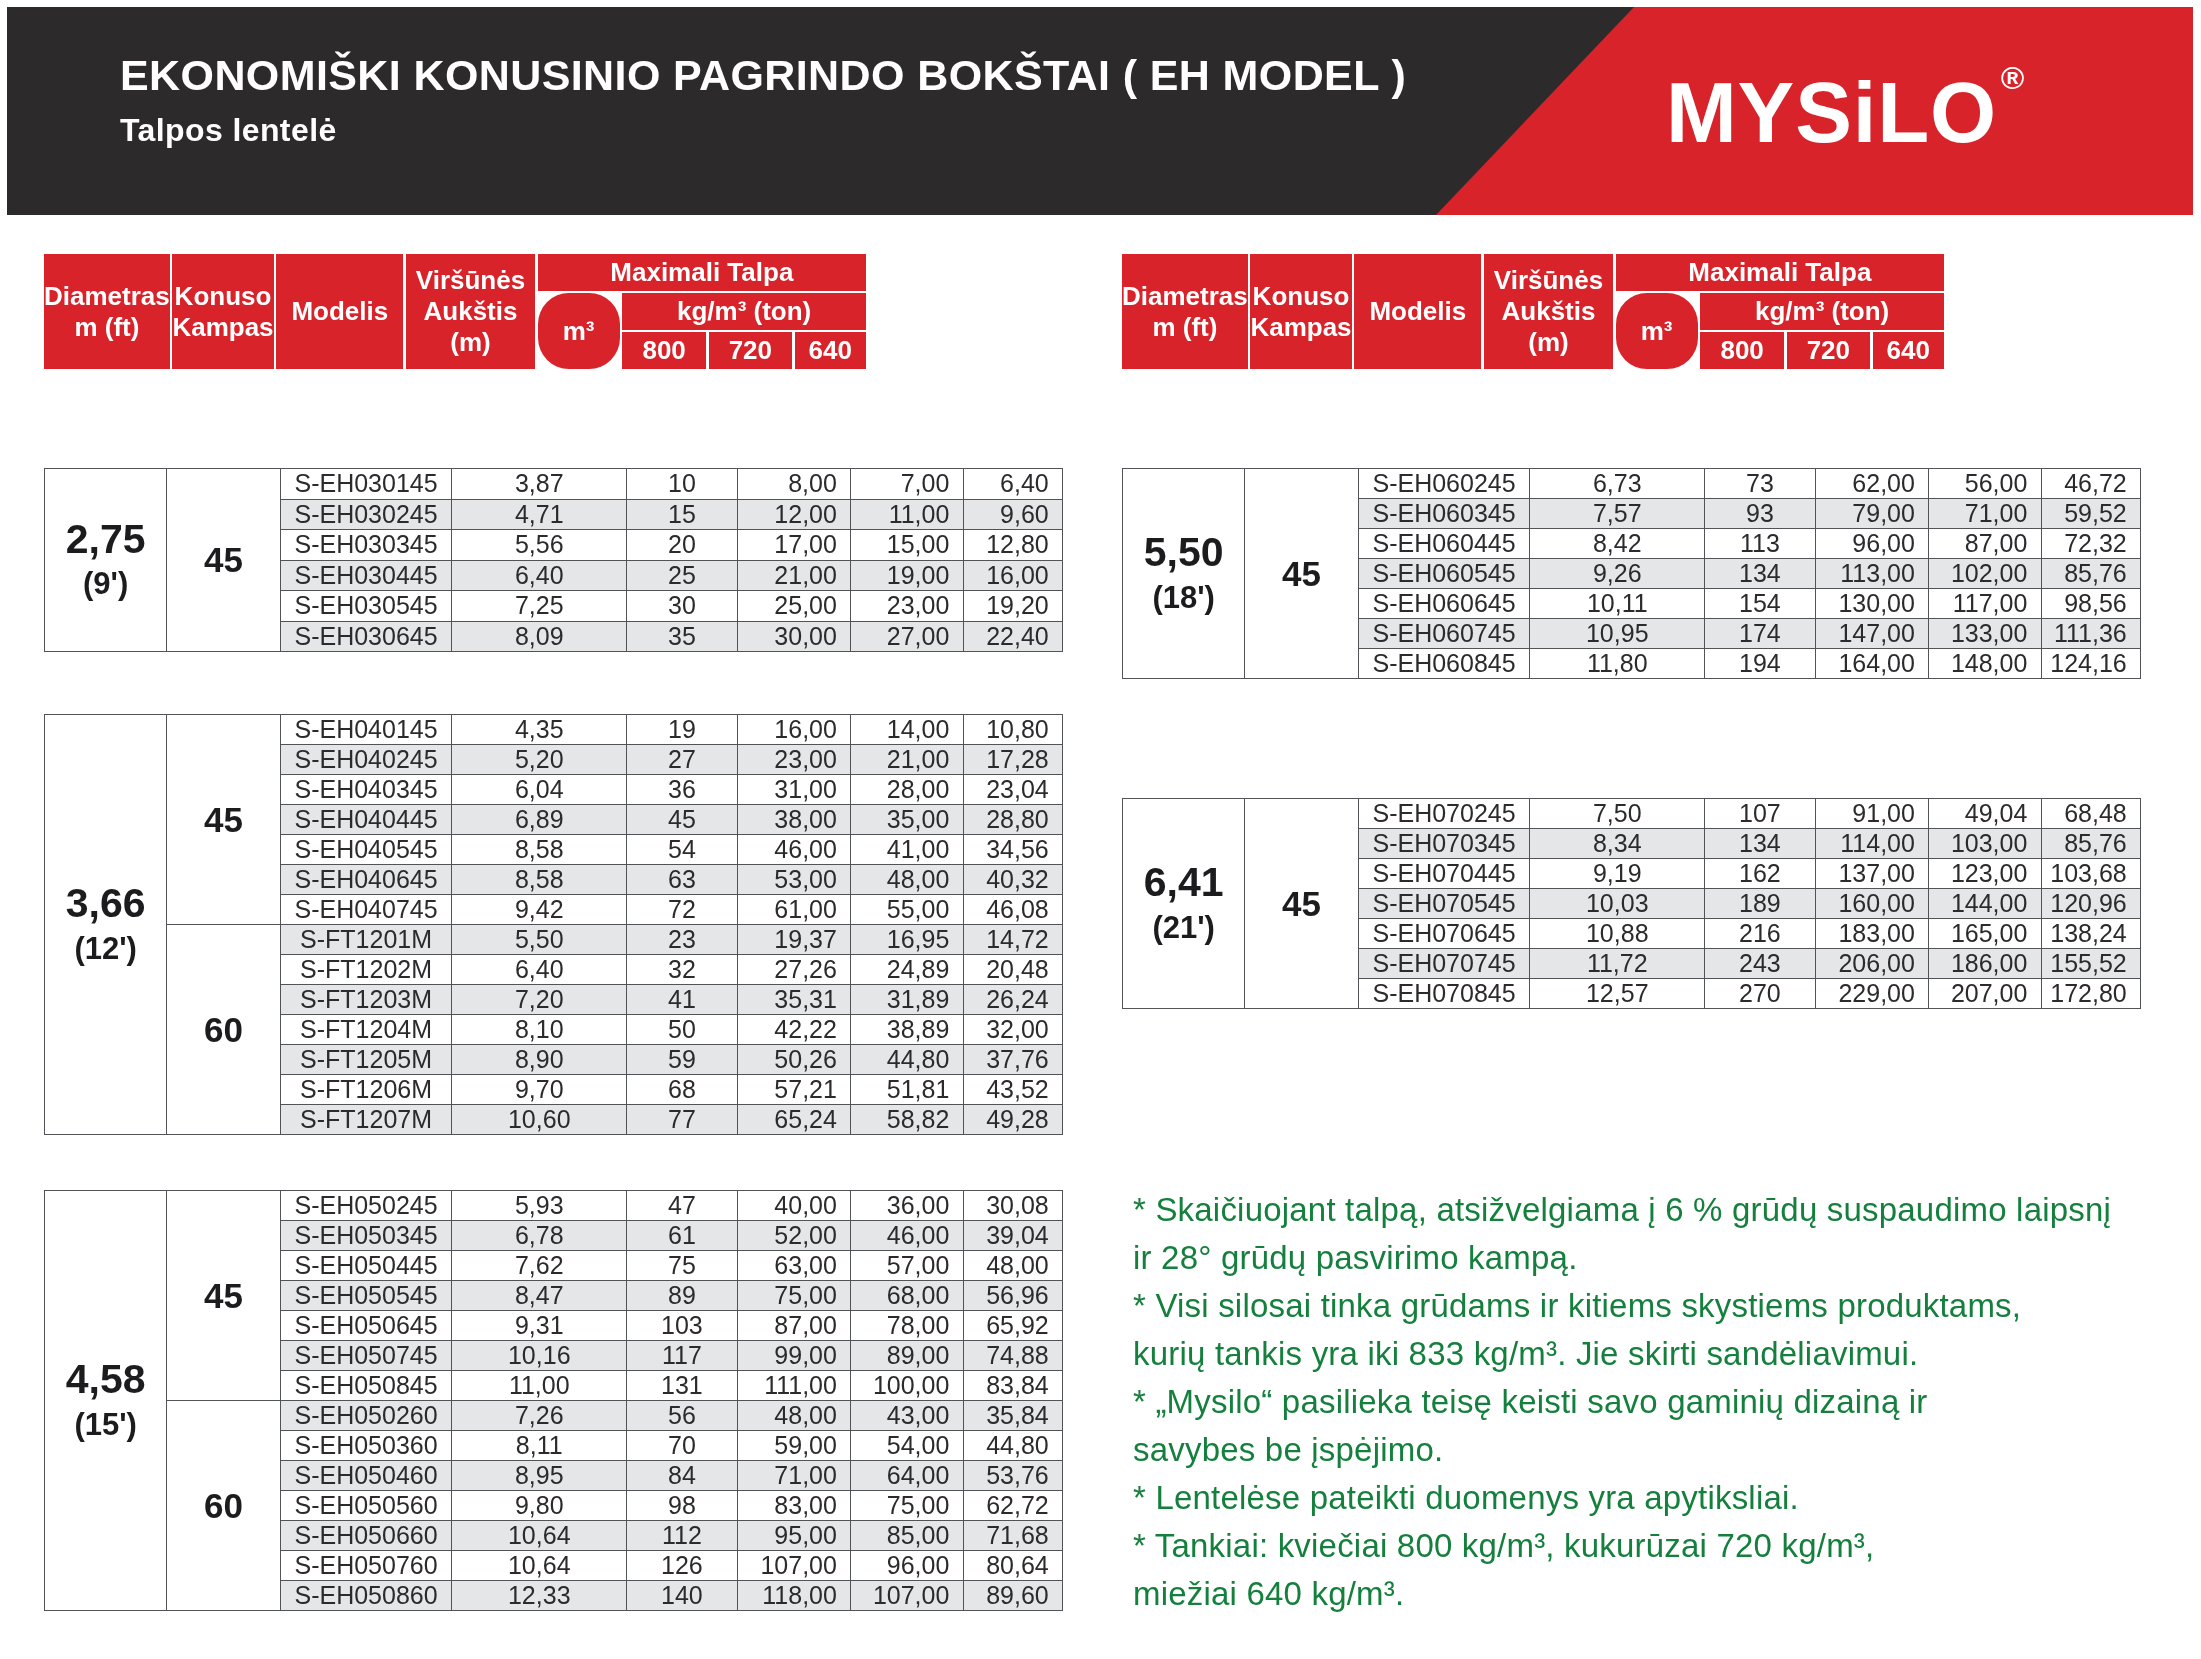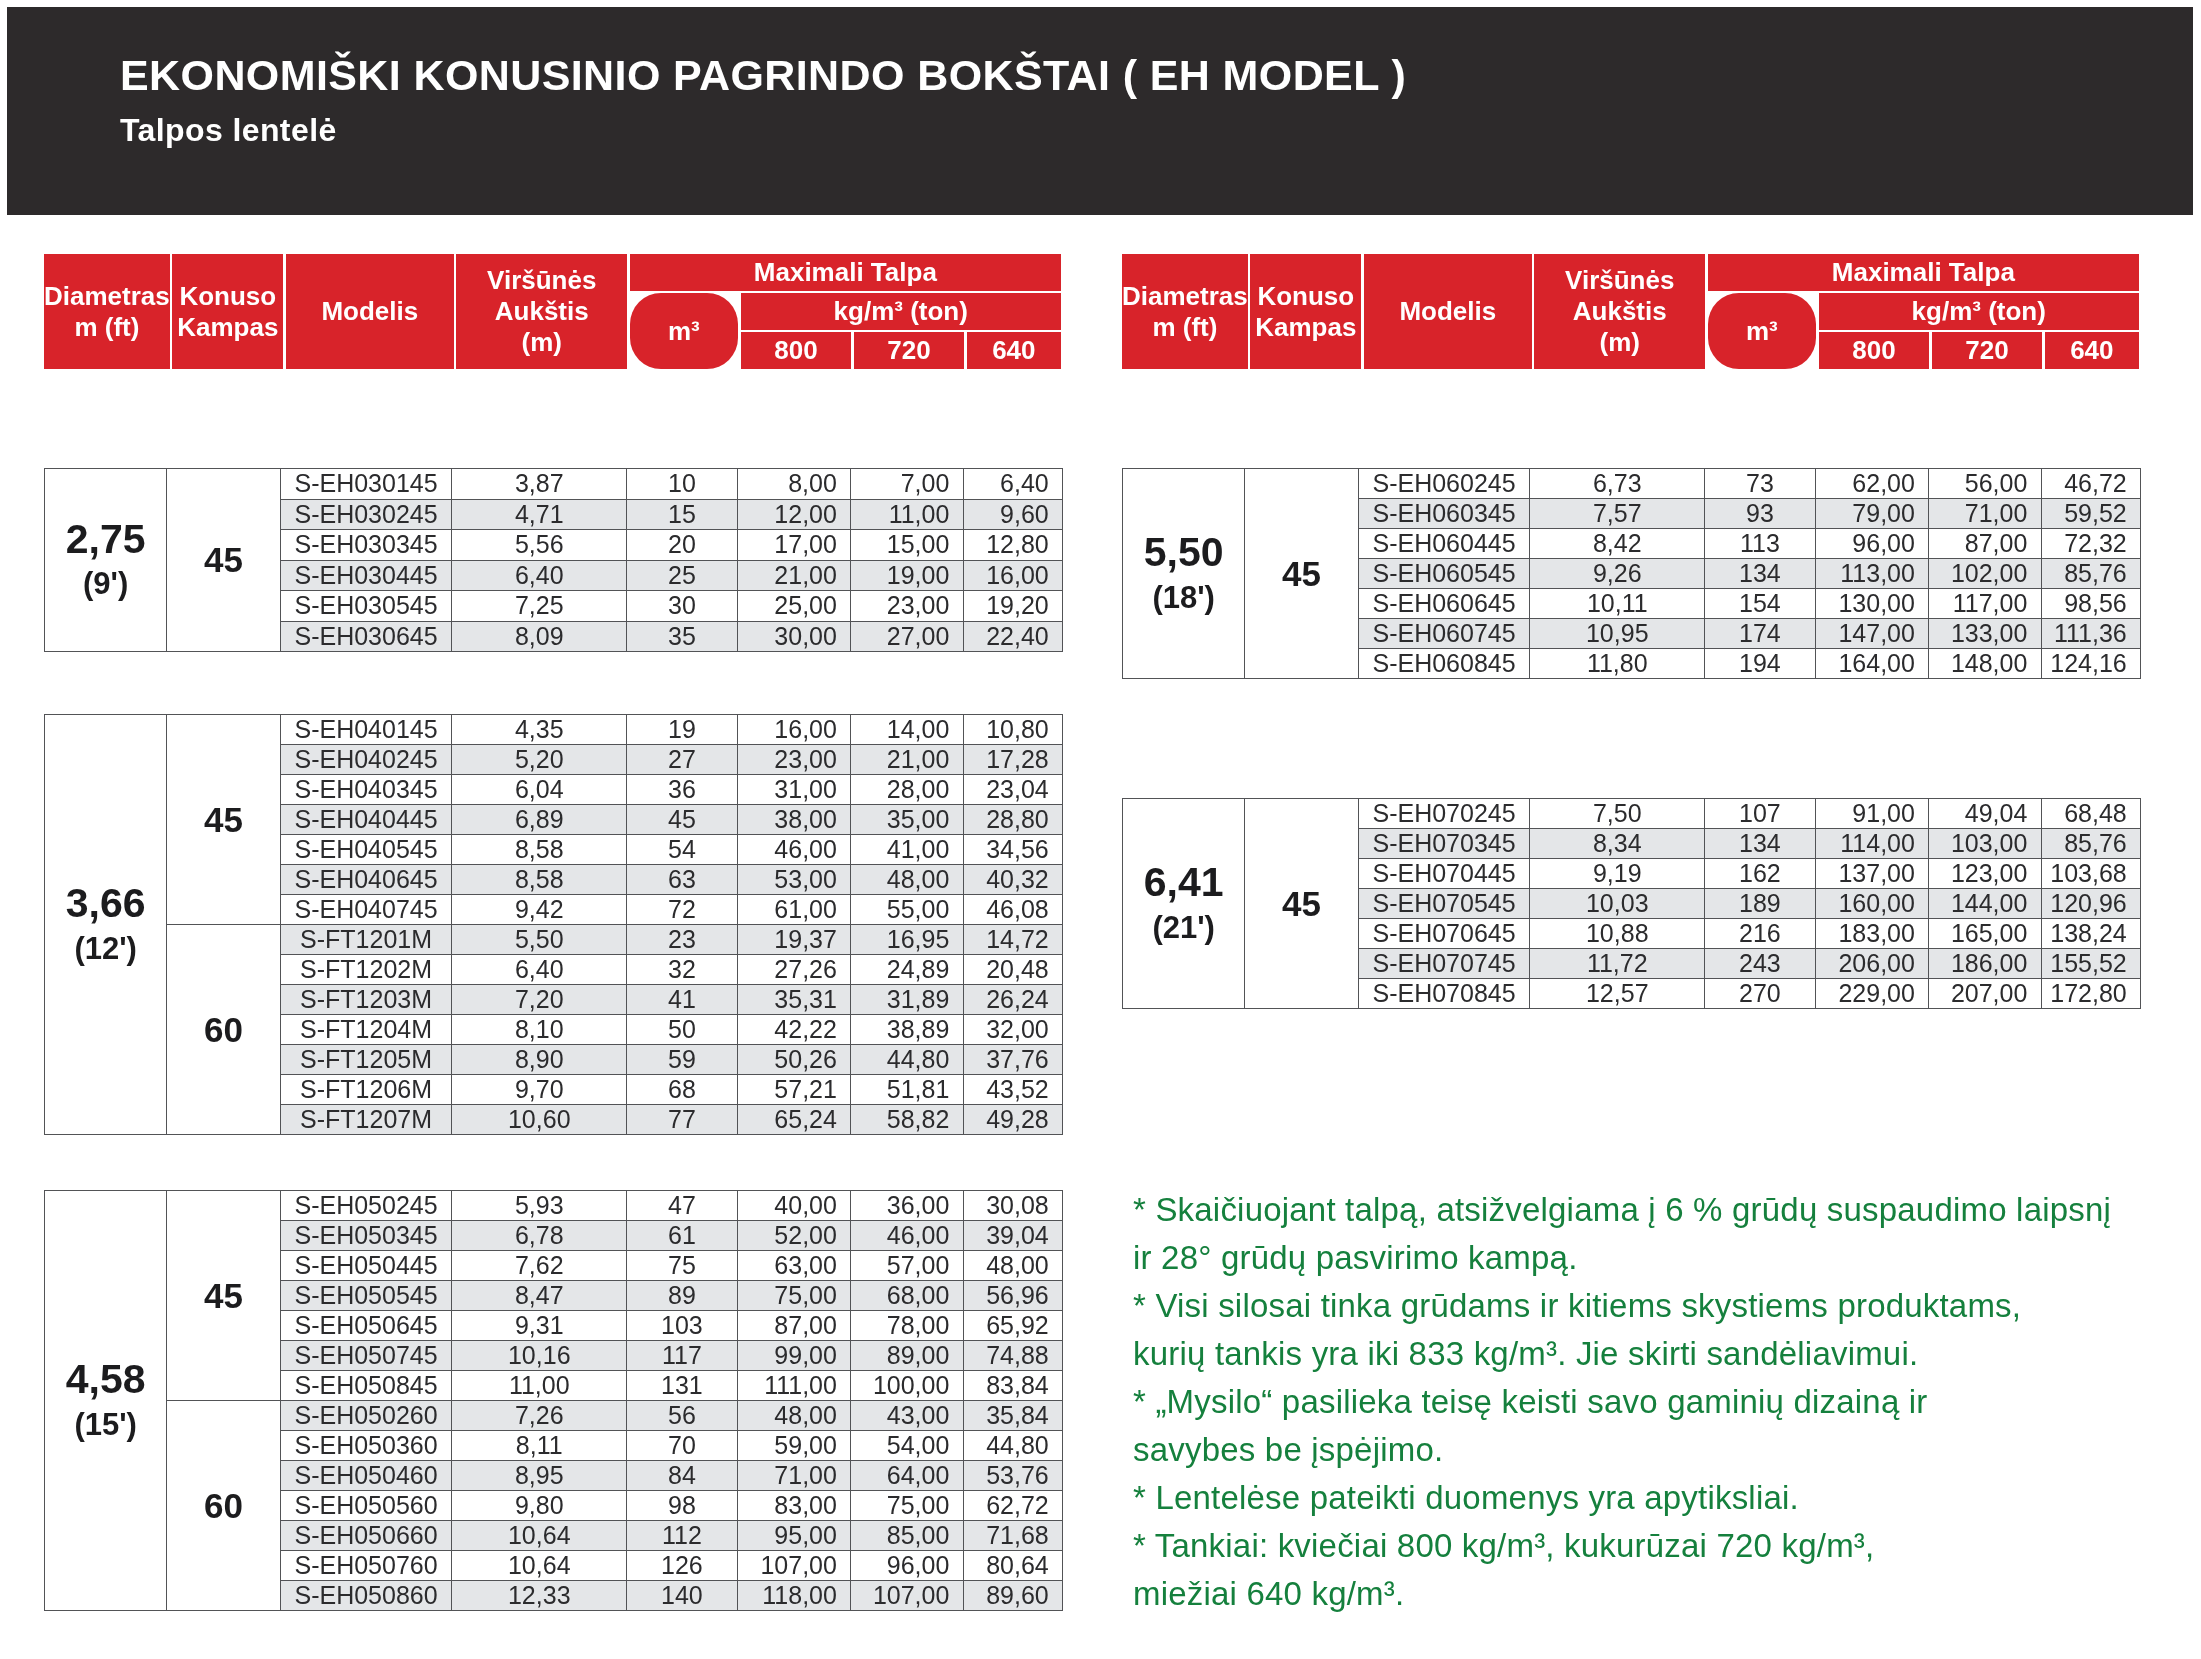--- a/index.html
+++ b/index.html
@@ -27,21 +27,21 @@
     position:absolute;left:113px;top:44px;margin:0;color:#ffffff;
     font-size:43px;font-weight:700;letter-spacing:0.4px;white-space:nowrap;
   }
   h2.subtitle{
     position:absolute;left:113px;top:105px;margin:0;color:#ffffff;
     font-size:32px;font-weight:600;letter-spacing:0.4px;white-space:nowrap;
   }
 
   
   .red-header{
-    width:1017px;height:115px;background:#ffffff;
+    width:822px;height:115px;background:#ffffff;
     display:grid;gap:2.7px;
     grid-template-columns:138fr 128fr 194fr 197fr 125fr 128fr 127fr 109fr;
     grid-template-rows:1fr 1fr 1fr;
   }
   .red-header .c{
     background:#d8232a;color:#ffffff;display:flex;align-items:center;justify-content:center;
     font-weight:700;font-size:26px;text-align:center;line-height:1.18;white-space:pre-line;
   }
   .c-diam{grid-area:1/1/4/2;}
   .c-angle{grid-area:1/2/4/3;}
@@ -72,20 +72,23 @@
   .footnotes{left:1133px;top:1186px;width:1037px;}
   .fn-line{
     font-size:33px;line-height:48px;color:#15803d;letter-spacing:0.2px;
     white-space:nowrap;
   }
 </style>
 </head>
 <body>
 
 <header class="abs topbar">
+  <div class="brandband">
+    <div class="brand"><span>MYSiLO</span><span class="reg">®</span></div>
+  </div>
   <h1 class="title">EKONOMIŠKI KONUSINIO PAGRINDO BOKŠTAI ( EH MODEL )</h1>
   <h2 class="subtitle">Talpos lentelė</h2>
 </header>
 
 <section class="abs red-header" style="left:44px;top:254px;">
   <div class="c c-diam">Diametras
 m (ft)</div>
   <div class="c c-angle">Konuso
 Kampas</div>
   <div class="c c-model">Modelis</div>

